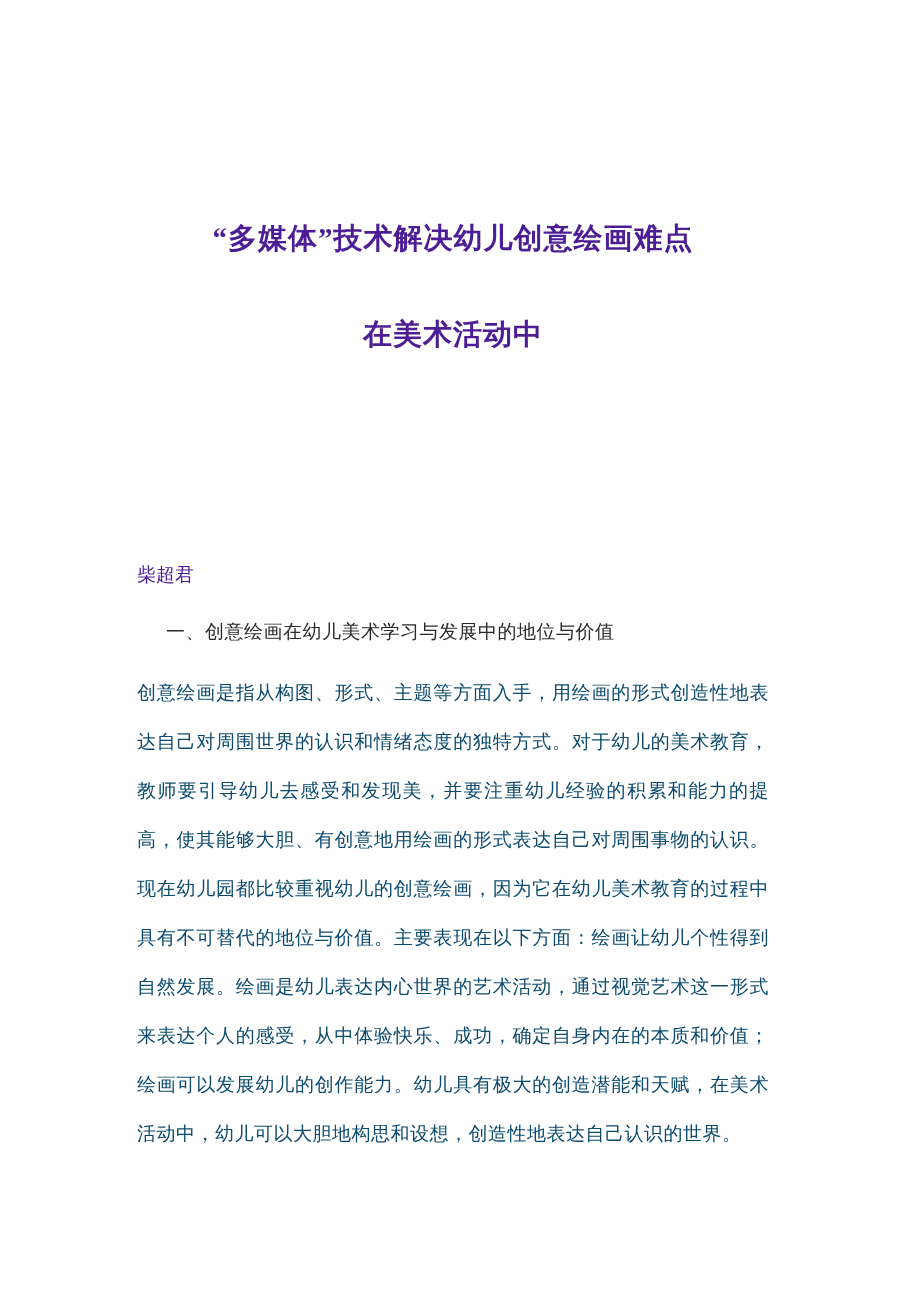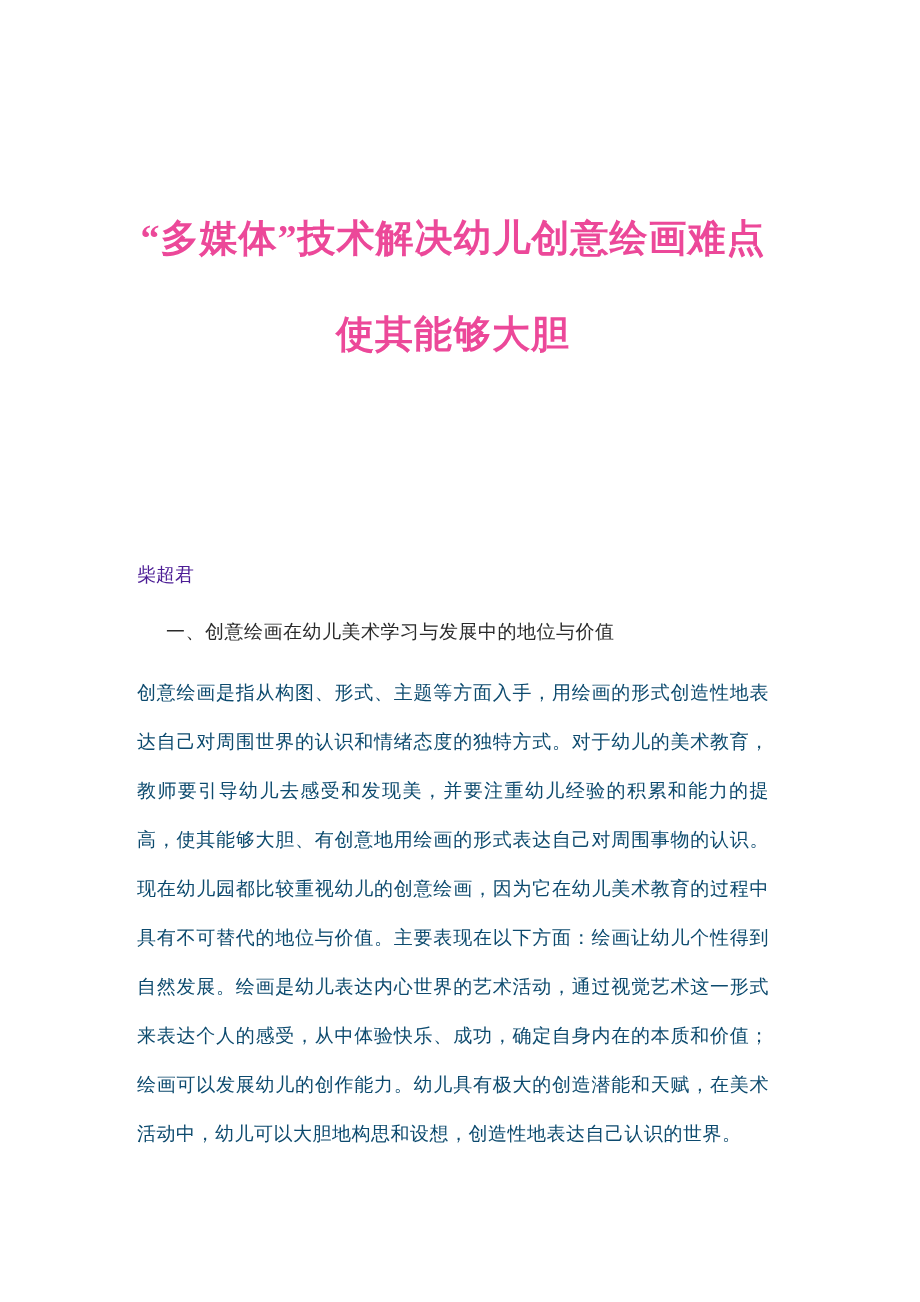--- a/index.html
+++ b/index.html
@@ -21,25 +21,25 @@
     left: 137px;
     top: 0;
     width: 632px;
   }
   .title-block {
     padding-top: 190px;
     text-align: center;
   }
   .title-line {
     display: block;
-    font-size: 38px;
+    font-size: 29px;
     line-height: 96px;
     font-weight: 700;
     letter-spacing: 1px;
-    color: #ec4899;
+    color: #4c1d95;
     white-space: nowrap;
   }
   .author {
     margin-top: 180px;
     font-size: 19px;
     line-height: 26px;
     color: #4c1d95;
   }
   .section-heading {
     margin-top: 31px;
@@ -61,21 +61,21 @@
   }
 </style>
 </head>
 <body>
 
 <div class="page">
   <div class="content">
 
     <div class="title-block">
       <span class="title-line">“多媒体”技术解决幼儿创意绘画难点</span>
-      <span class="title-line">使其能够大胆</span>
+      <span class="title-line">在美术活动中</span>
     </div>
 
     <div class="author">柴超君</div>
 
     <div class="section-heading">一、创意绘画在幼儿美术学习与发展中的地位与价值</div>
 
     <div class="body-paragraph">创意绘画是指从构图、形式、主题等方面入手，用绘画的形式创造性地表达自己对周围世界的认识和情绪态度的独特方式。对于幼儿的美术教育，教师要引导幼儿去感受和发现美，并要注重幼儿经验的积累和能力的提高，使其能够大胆、有创意地用绘画的形式表达自己对周围事物的认识。现在幼儿园都比较重视幼儿的创意绘画，因为它在幼儿美术教育的过程中具有不可替代的地位与价值。主要表现在以下方面：绘画让幼儿个性得到自然发展。绘画是幼儿表达内心世界的艺术活动，通过视觉艺术这一形式来表达个人的感受，从中体验快乐、成功，确定自身内在的本质和价值；绘画可以发展幼儿的创作能力。幼儿具有极大的创造潜能和天赋，在美术活动中，幼儿可以大胆地构思和设想，创造性地表达自己认识的世界。</div>
 
   </div>
 </div>

